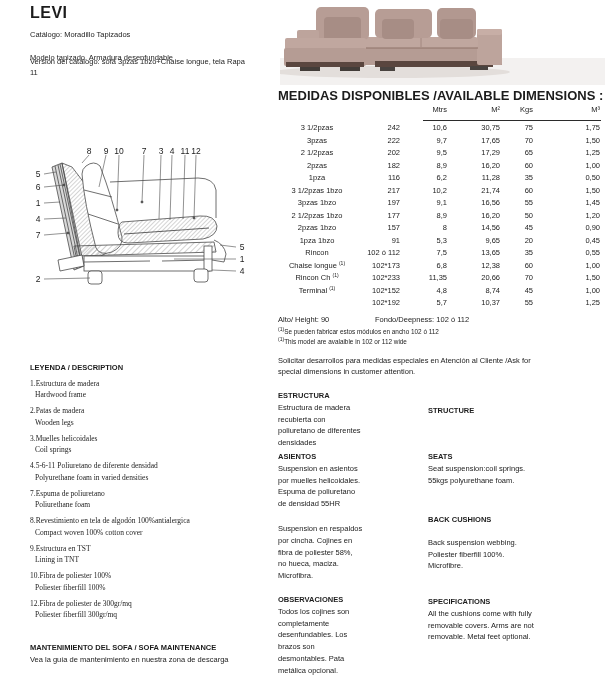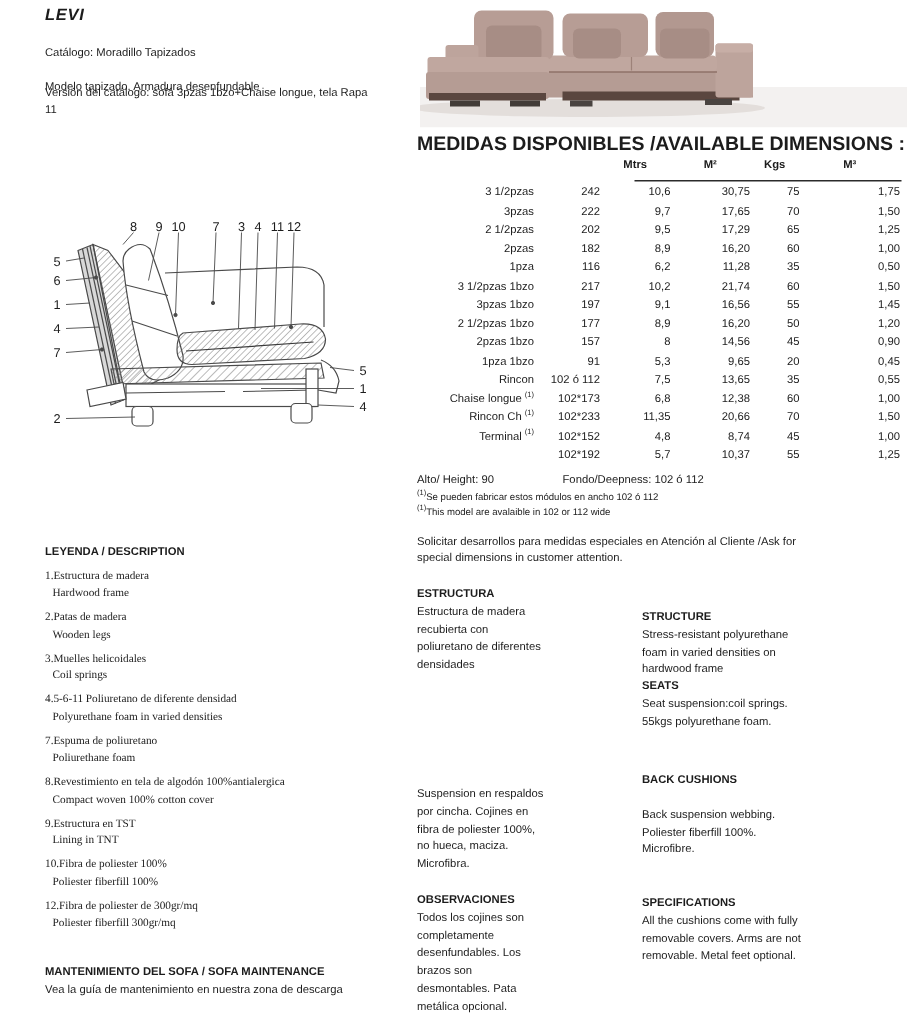--- a/index.html
+++ b/index.html
@@ -2,29 +2,29 @@
 <html><head>
 <meta charset="utf-8">
 <style>
   html,body{margin:0;padding:0;background:#fff;}
   .page{
     position:relative;width:605px;height:680px;background:#fff;overflow:hidden;
     font-family:"Liberation Sans",sans-serif;color:#1c1c1c;
   }
   .abs{position:absolute;}
   .pre{white-space:pre-line;}
-  .title{left:30px;top:4px;font-size:11px;font-weight:bold;letter-spacing:.5px;font-style:italic;}
+  .title{left:30px;top:4px;font-size:16px;font-weight:bold;letter-spacing:.5px;}
   .cat{left:30px;font-size:7.5px;line-height:11px;width:255px;}
   .cat1{top:29px;} .cat2{top:52px;} .cat3{top:56px;}
   .photo-svg{left:280px;top:0;}
   .med-head{left:278px;top:88px;font-size:13px;font-weight:bold;}
   table.dims{position:absolute;left:278px;top:105px;border-collapse:collapse;table-layout:fixed;width:322px;font-size:7.5px;}
-  table.dims th{font-weight:bold;text-align:center;vertical-align:top;padding:0;height:17px;font-size:7.5px;}
+  table.dims th{font-weight:normal;text-align:right;vertical-align:top;padding:0;height:17px;font-size:7.5px;}
   table.dims td{padding:0;height:12.5px;line-height:12.5px;overflow:hidden;}
-  td.c-name{text-align:right;}
+  td.c-name{text-align:center;}
   td.c-size{text-align:right;}
   td.c-num,th.c-num{text-align:right;}
   td.last,th.last{padding-right:25px;}
   sup.fm{font-size:5px;vertical-align:super;line-height:0;}
   .head-rule{left:423px;top:120px;width:178px;height:1px;background:#2b2b2b;}
   .alto{left:278px;top:315px;font-size:7.5px;width:322px;}
   .alto .fondo{position:absolute;left:97px;top:0;}
   .fnote{left:278px;font-size:6.4px;width:322px;}
   .fn1{top:328px;} .fn2{top:338px;}
   .note{left:278px;top:355px;font-size:7.5px;line-height:11px;width:325px;}
@@ -380,33 +380,37 @@
 
   <div class="sec" id="sec-es-0">
     <div class="t">ESTRUCTURA</div>
     <div class="pre">Estructura de madera
 recubierta con
 poliuretano de diferentes
 densidades</div>
   </div>
   <div class="sec sec-en" id="sec-en-0">
     <div class="t">STRUCTURE</div>
-    <div class="pre">Stress-resistant polyurethane
-foam in varied densities on
-hardwood frame</div>
+  </div>
+  <div class="sec" id="sec-es-1">
+    <div class="t">ASIENTOS</div>
+    <div class="pre">Suspension en asientos
+por muelles helicoidales.
+Espuma de poliuretano
+de densidad 55HR</div>
   </div>
   <div class="sec sec-en" id="sec-en-1">
     <div class="t">SEATS</div>
     <div class="pre">Seat suspension:coil springs.
 55kgs polyurethane foam.</div>
   </div>
   <div class="sec" id="sec-es-2">
     <div class="pre">Suspension en respaldos
 por cincha. Cojines en
-fibra de poliester 100%,
+fibra de poliester 58%,
 no hueca, maciza.
 Microfibra.</div>
   </div>
   <div class="sec sec-en" id="sec-en-2">
     <div class="t">BACK CUSHIONS</div>
     <div class="pre">Back suspension webbing.
 Poliester fiberfill 100%.
 Microfibre.</div>
   </div>
   <div class="sec" id="sec-es-3">

